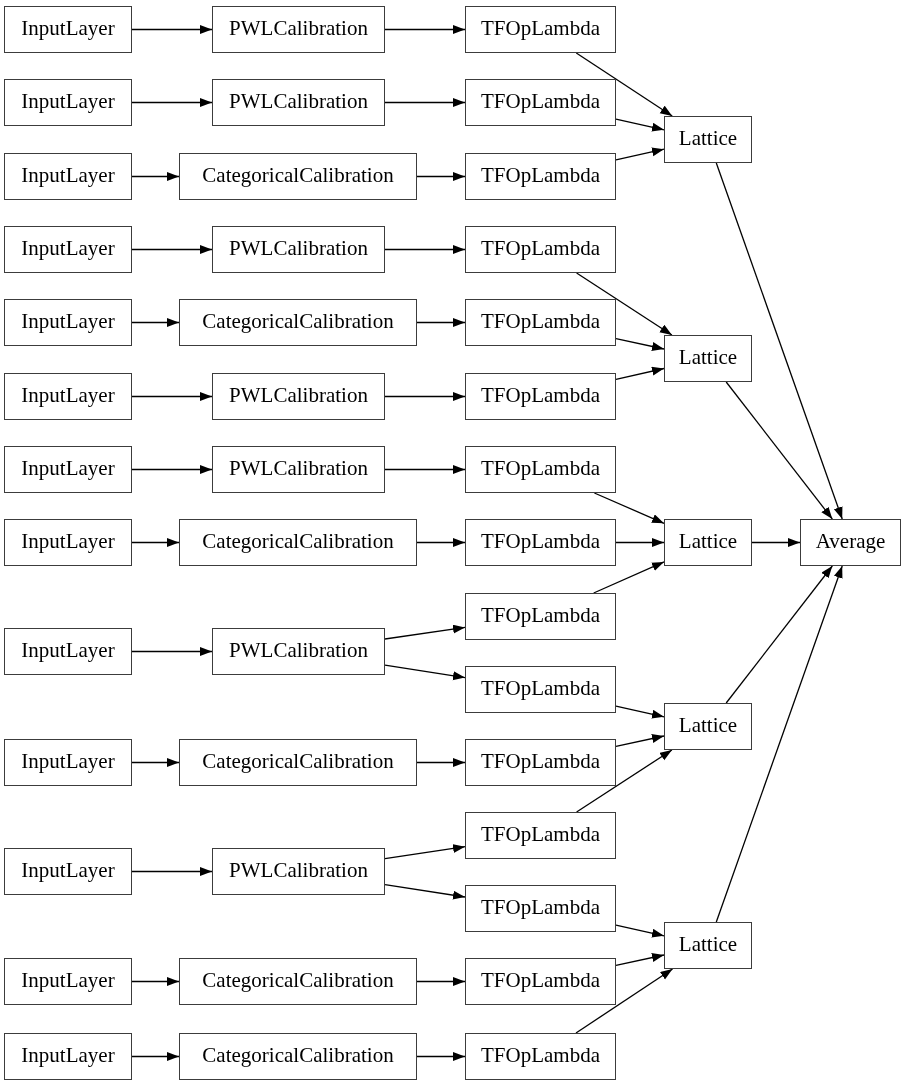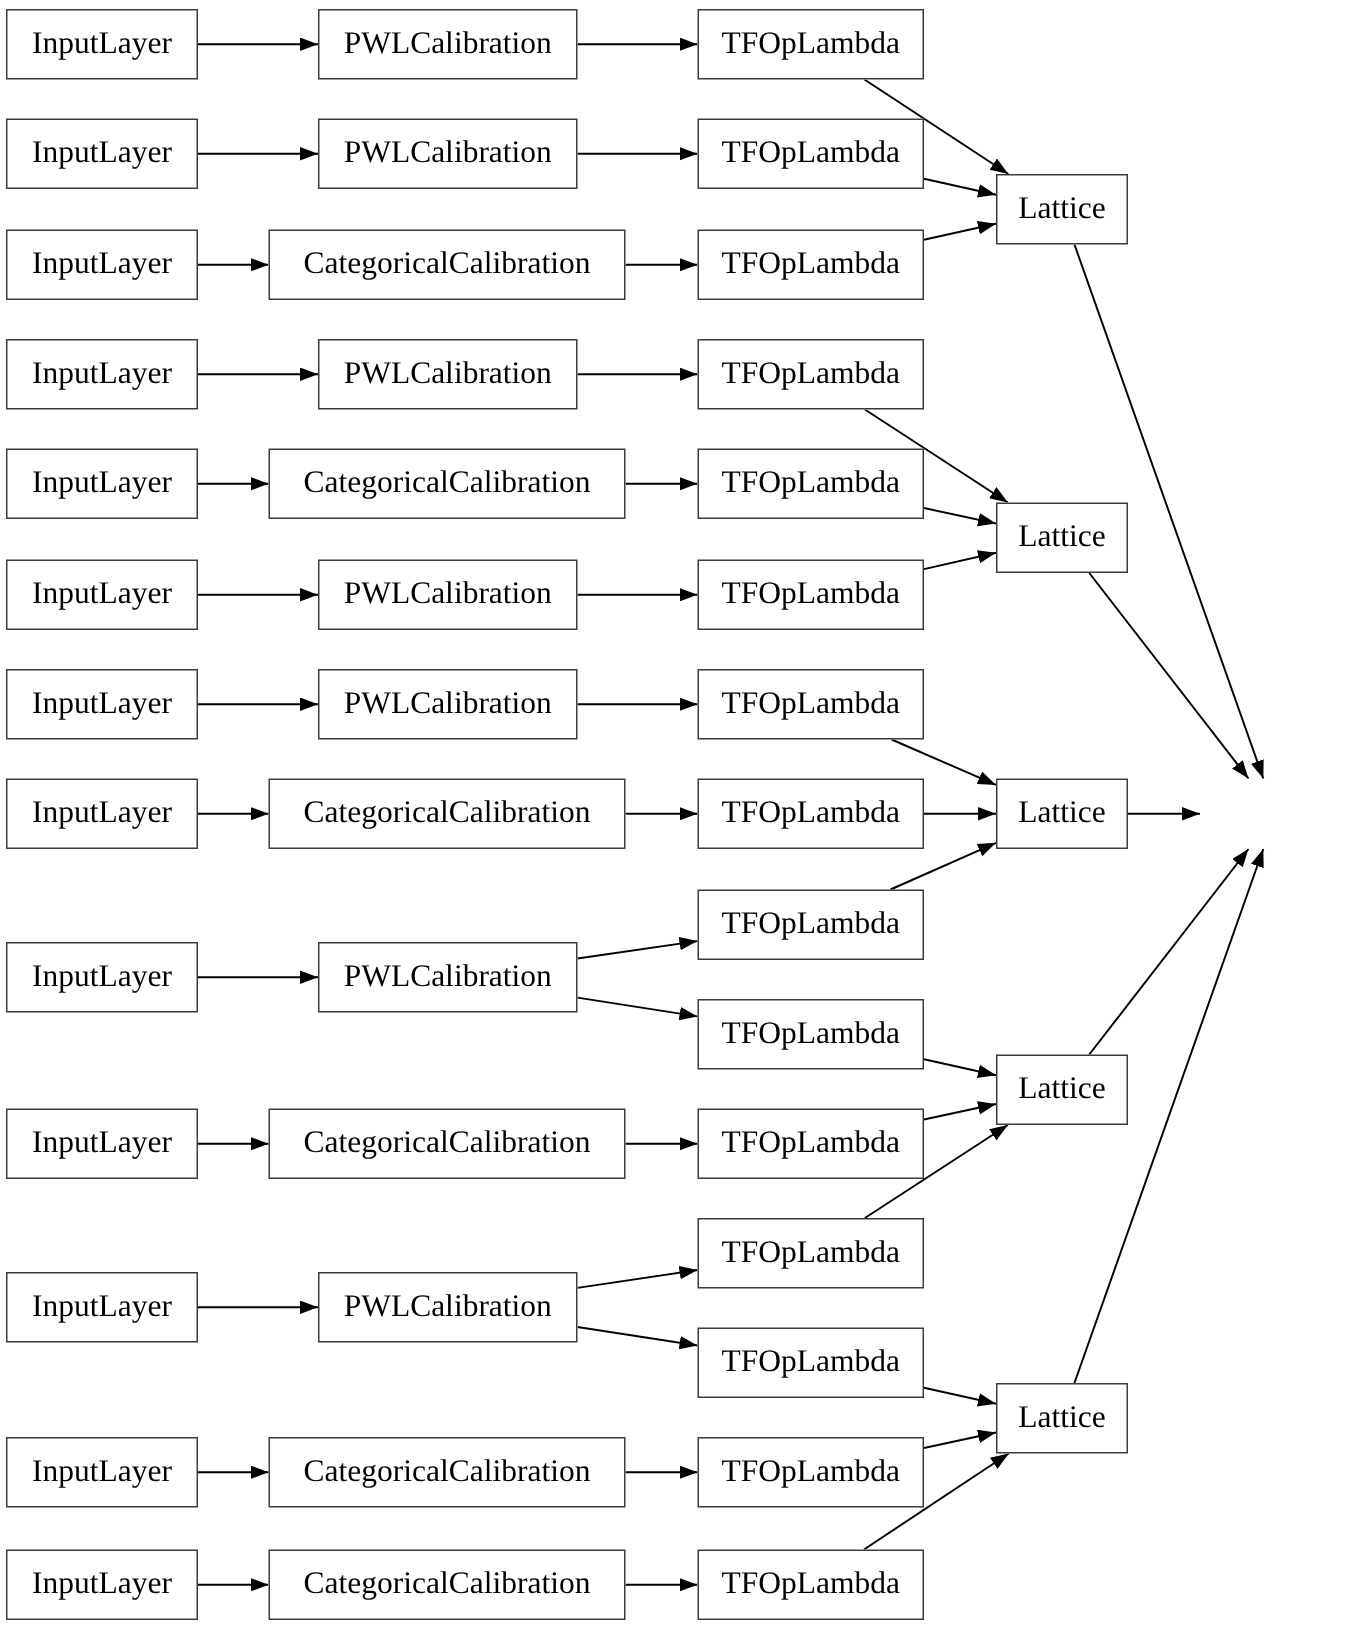--- a/index.html
+++ b/index.html
@@ -242,14 +242,17 @@
       </div>
       <div class="node" style="left: 664px; top: 519px; width: 88px; height: 47px;">
         <span>Lattice</span>
       </div>
       <div class="node" style="left: 664px; top: 703px; width: 88px; height: 47px;">
         <span>Lattice</span>
       </div>
       <div class="node" style="left: 664px; top: 922px; width: 88px; height: 47px;">
         <span>Lattice</span>
       </div>
+      <div class="node" style="left: 800px; top: 519px; width: 101px; height: 47px;">
+        <span>Average</span>
+      </div>
     </div>
 </div>
 
 </body></html>

